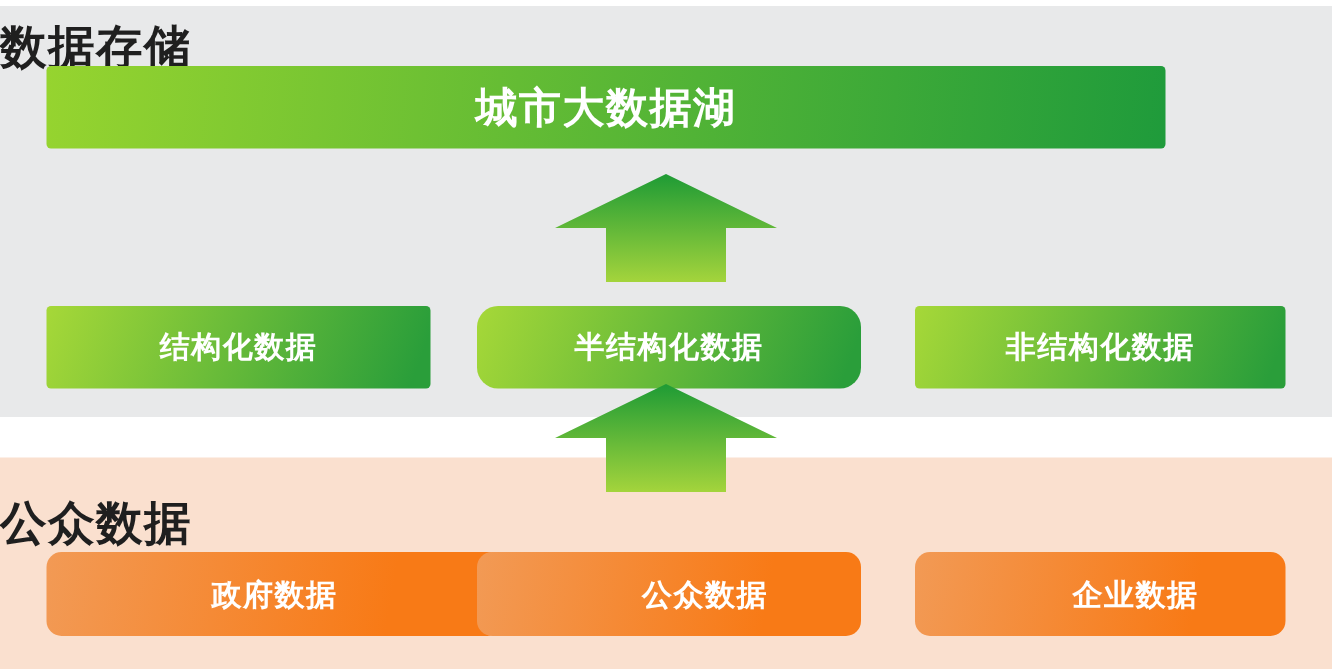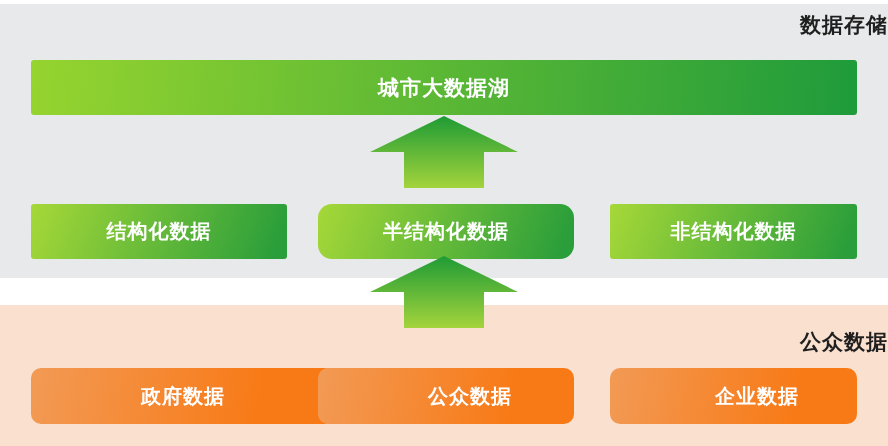--- a/index.html
+++ b/index.html
@@ -12,44 +12,44 @@
     overflow: hidden;
     font-family: "Liberation Sans", "DejaVu Sans", sans-serif;
   }
   .band { position: absolute; left: 0; width: 888px; }
   .band-gray  { top: 4px;   height: 274px; background: var(--gray_bg); }
   .band-peach { top: 305px; height: 141px; background: var(--peach_bg); }
 
   .section-title {
     position: absolute;
     left: 0; width: 888px;
-    text-align: right;
-    font-size: 21px;
+    text-align: left;
+    font-size: 31px;
     font-weight: bold;
     color: var(--title_text);
     letter-spacing: 1px;
   }
   .title-storage    { top: 11px; }
   .title-collection { top: 328px; }
 
   .bar {
     position: absolute;
     display: flex;
     align-items: center;
     justify-content: center;
     color: var(--bar_text);
     font-weight: bold;
     font-size: 20px;
     letter-spacing: 1px;
   }
   .lake-bar {
-    left: 31px; top: 60px;
-    width: 826px; height: 55px;
+    left: 31px; top: 44px;
+    width: 746px; height: 55px;
     border-radius: 3px;
-    font-size: 21px;
+    font-size: 28px;
     background: linear-gradient(95deg, var(--green_light) 0%, var(--green_dark) 100%);
   }
   .green-bar {
     top: 204px; height: 55px;
     border-radius: 3px;
     background: linear-gradient(110deg, var(--bar_green_light) 0%, var(--bar_green_dark) 95%);
   }
   .green-bar.col-1 { left: 31px;  width: 256px; }
   .green-bar.col-2 { left: 318px; width: 256px; border-radius: 14px; }
   .green-bar.col-3 { left: 610px; width: 247px; align-items: center; }

